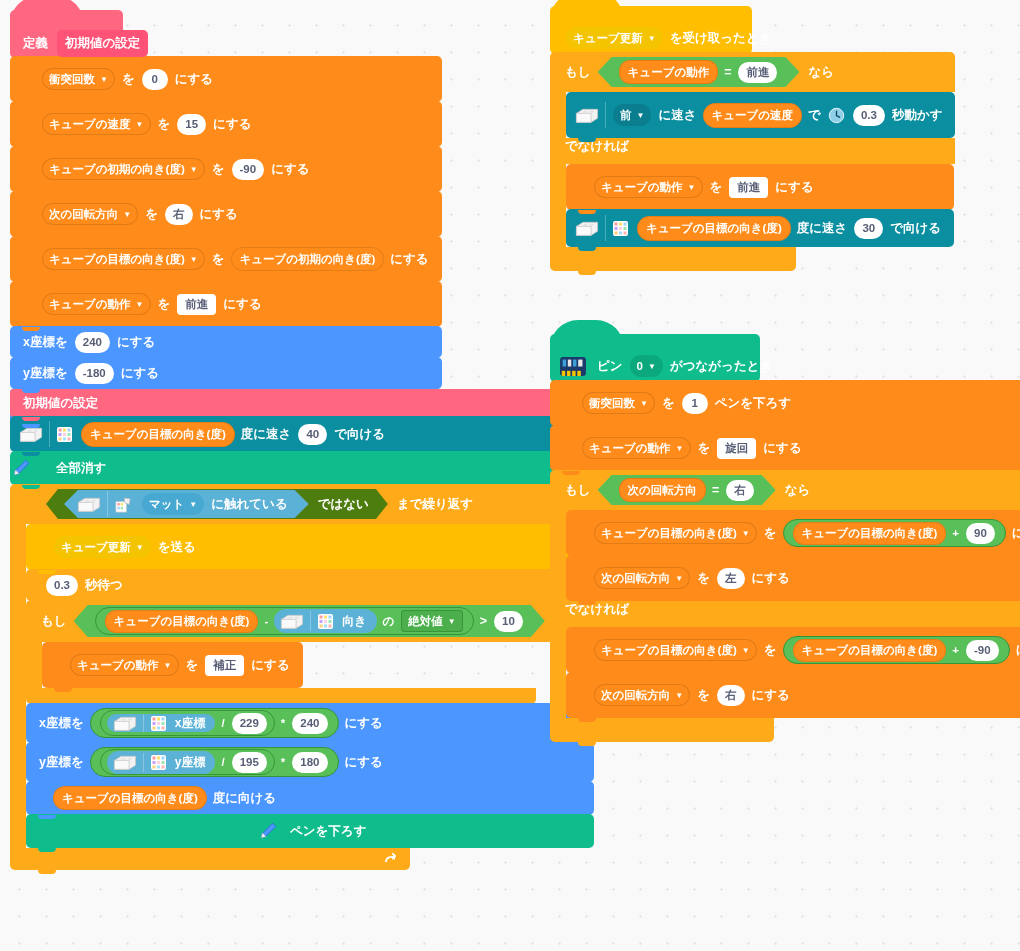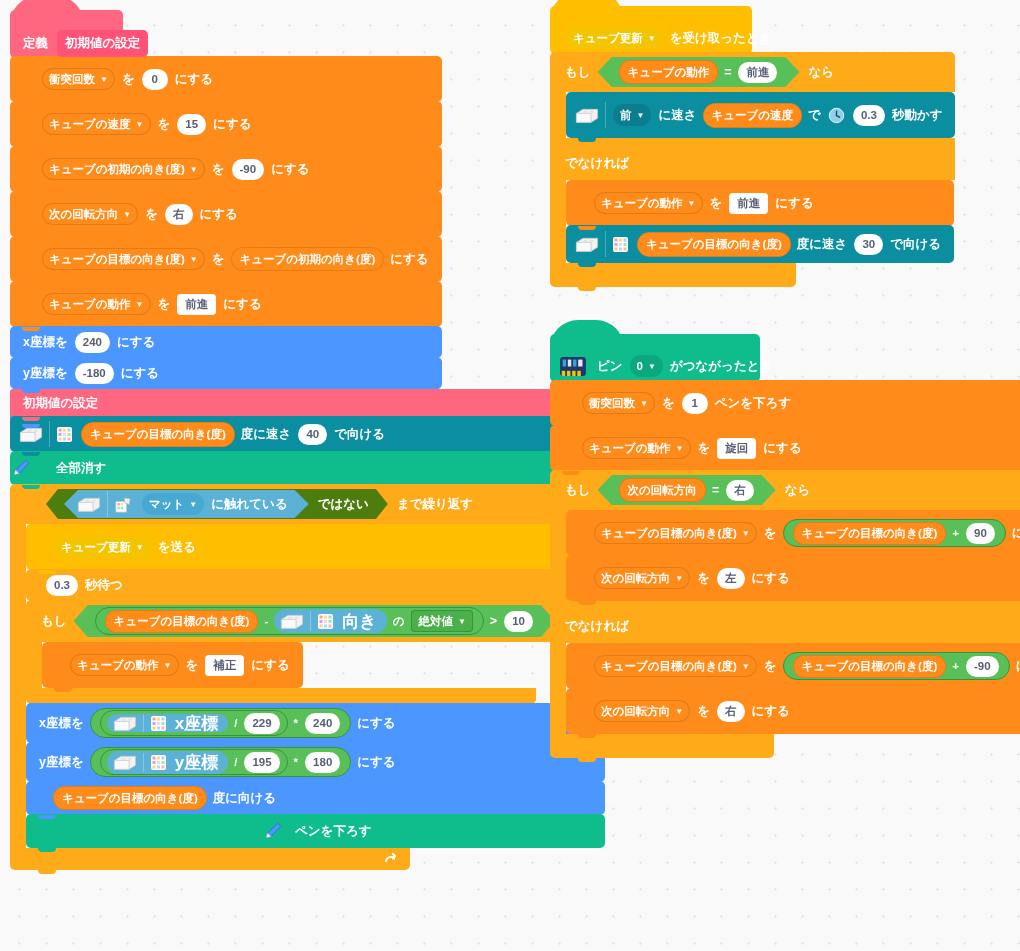--- a/index.html
+++ b/index.html
@@ -108,21 +108,21 @@
     display:inline-flex;align-items:center;
     background:#59c059;border:1px solid #389438;
     border-radius:16px;height:28px;padding:0 6px;margin:0 3px;
     color:#fff;font-weight:bold;font-size:11.5px;
     box-sizing:border-box;
   }
   .senseoval{
     display:inline-flex;align-items:center;
     background:#5cb1d6;border-radius:16px;height:28px;
     padding:0 2px 0 0;margin:0 3px;
-    color:#fff;font-weight:bold;font-size:17px;box-sizing:border-box;
+    color:#fff;font-weight:bold;font-size:12px;box-sizing:border-box;
     overflow:hidden;
   }
 
   
   .hat{
     position:relative;border-radius:5px;
     padding:16px 12px 0 12px;
     min-height:48px;box-sizing:border-box;
     display:flex;align-items:center;
     color:#fff;font-weight:bold;font-size:12.5px;white-space:nowrap;
@@ -145,22 +145,22 @@
   }
   .cbody{display:flex;}
   .cleft{width:16px;flex:none;}
   .cinner{padding:0;}
   .cfoot{height:16px;border-radius:0 0 5px 5px;position:relative;}
   .cfoot::after{
     content:"";position:absolute;left:28px;bottom:-4px;
     width:18px;height:4px;background:inherit;border-radius:0 0 4px 4px;
   }
   .celse{
-    display:flex;align-items:flex-end;
-    padding:8px 12px;min-height:26px;
+    display:flex;align-items:flex-start;
+    padding:0 12px;min-height:26px;
     color:#fff;font-weight:bold;font-size:12.5px;white-space:nowrap;
   }
 
   
   .icon{display:inline-block;vertical-align:middle;flex:none;}
   .icon-flag{width:17px;height:17px;margin-right:7px;}
   .icon-lego{width:26px;height:20px;margin-right:2px;}
   .icon-mat{width:17px;height:17px;margin:0 6px 0 4px;}
   .icon-grid{width:15px;height:15px;margin:0 6px 0 4px;border-radius:2px;}
   .icon-pen{width:22px;height:22px;margin-right:8px;}

